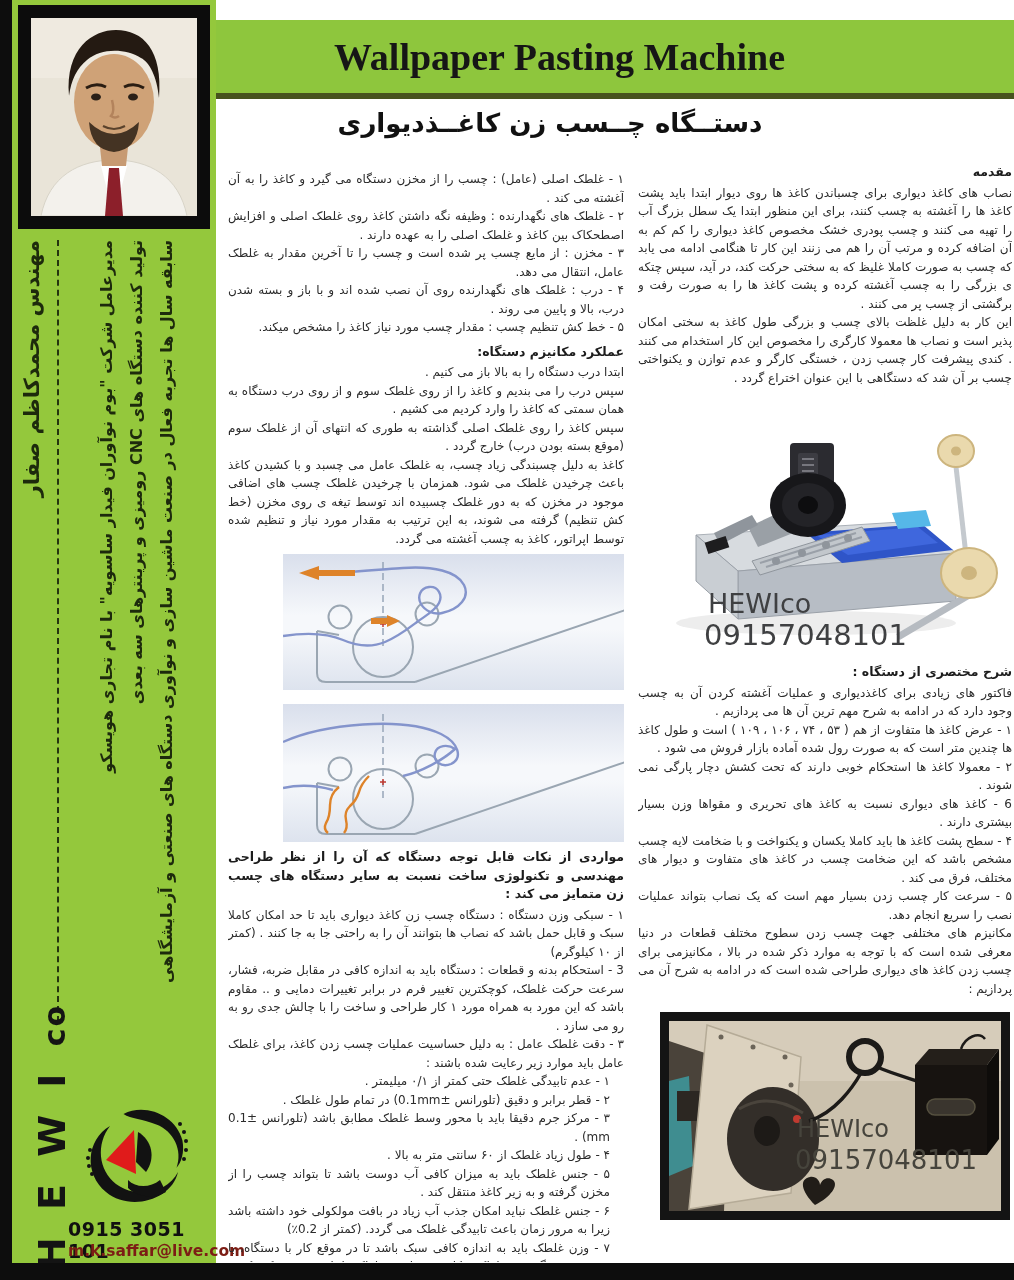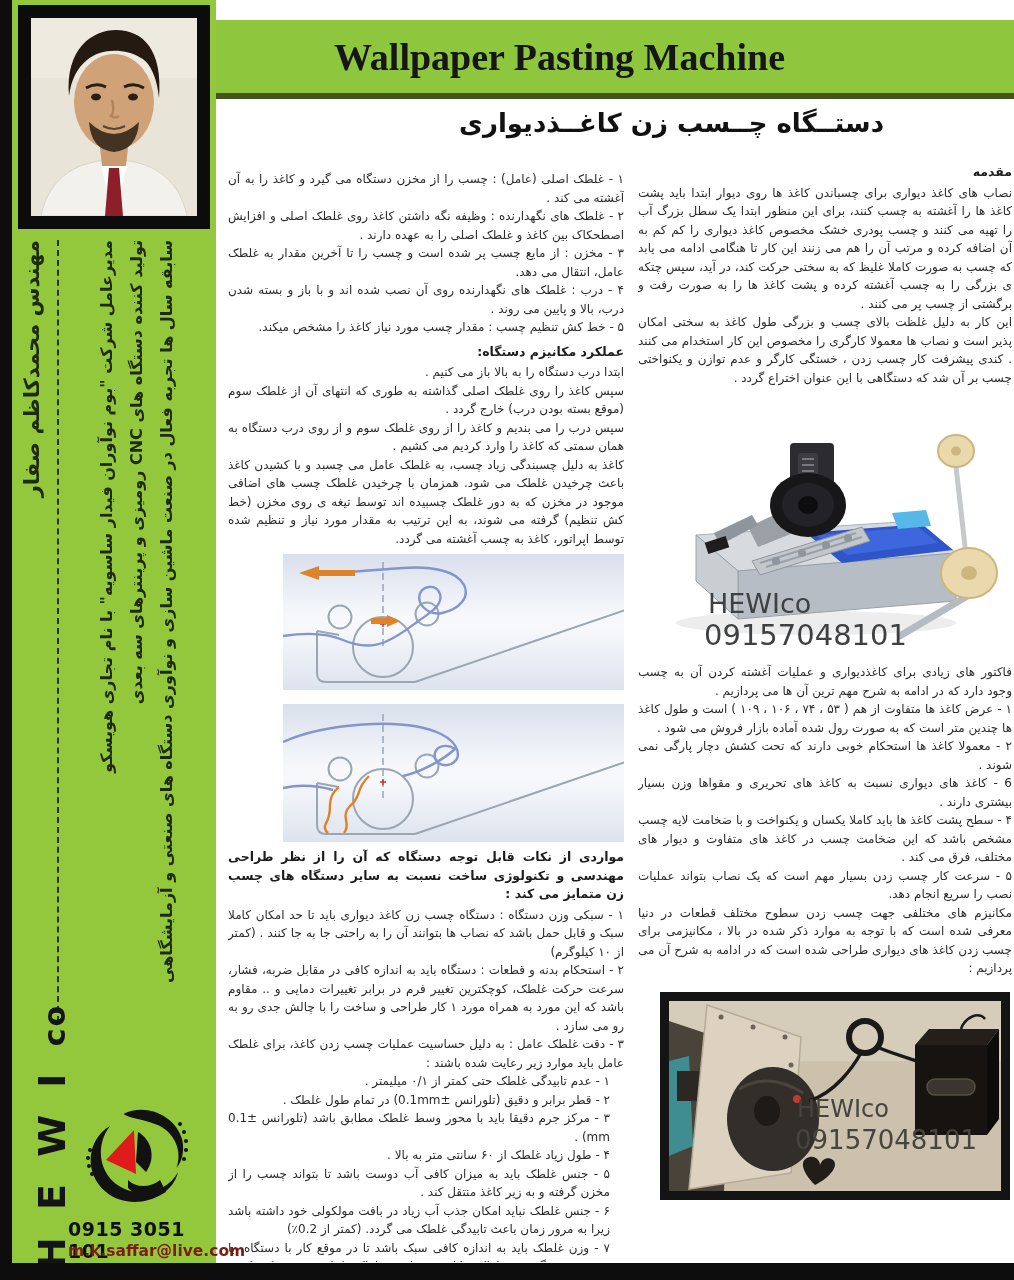--- a/index.html
+++ b/index.html
@@ -39,21 +39,21 @@
            color:#7c1d15; }
 
   
   .header-band { position:absolute; left:216px; top:20px; width:798px; height:73px;
                  background:#8ec63d; display:flex; align-items:center; }
   .header-band .t { width:100%; text-align:center; padding-right:111px;
                     font-family:"Liberation Serif", serif; font-weight:bold;
                     font-size:38px; color:#161616; }
   .header-sep { position:absolute; left:216px; top:93px; width:798px; height:6px;
                 background:#47531e; }
-  .fa-title { position:absolute; left:216px; top:108px; width:798px; 
+  .fa-title { position:absolute; left:216px; top:108px; width:798px; text-align:center;
               padding-right:130px; direction:rtl; font-weight:bold; font-size:26px; color:#111; }
 
   
   .col { position:absolute; direction:rtl; text-align:justify; color:#2b2b2b;
          font-size:12px; line-height:18.5px; overflow:hidden; }
   .col-left  { left:228px; top:170px; width:396px; height:1092px; }
   .col-right { left:638px; top:152px; width:374px; height:1110px; }
   .col p { margin:0; }
   .col .h { font-weight:bold; margin:6px 0 2px; font-size:12.5px; color:#1c1c1c; }
   .col .h-first { margin-top:11px; }
@@ -148,22 +148,22 @@
         <p>۱ - غلطک اصلی (عامل) : چسب را از مخزن دستگاه می گیرد و کاغذ را به آن آغشته می کند .</p>
         <p>۲ - غلطک های نگهدارنده : وظیفه نگه داشتن کاغذ روی غلطک اصلی و افزایش اصطحکاک بین کاغذ و غلطک اصلی را به عهده دارند .</p>
         <p>۳ - مخزن : از مایع چسب پر شده است و چسب را تا آخرین مقدار به غلطک عامل، انتقال می دهد.</p>
         <p>۴ - درب : غلطک های نگهدارنده روی آن نصب شده اند و با باز و بسته شدن درب، بالا و پایین می روند .</p>
         <p>۵ - خط کش تنظیم چسب : مقدار چسب مورد نیاز کاغذ را مشخص میکند.</p>
       </div>
 
     <p class="h">عملکرد مکانیزم دستگاه:</p>
     <div>
         <p>ابتدا درب دستگاه را به بالا باز می کنیم .</p>
+        <p>سپس درب را می بندیم و کاغذ را از روی غلطک سوم و از روی درب دستگاه به همان سمتی که کاغذ را وارد کردیم می کشیم .</p>
         <p>سپس کاغذ را روی غلطک اصلی گذاشته به طوری که انتهای آن از غلطک سوم (موقع بسته بودن درب) خارج گردد .</p>
-        <p>سپس درب را می بندیم و کاغذ را از روی غلطک سوم و از روی درب دستگاه به همان سمتی که کاغذ را وارد کردیم می کشیم .</p>
         <p>کاغذ به دلیل چسبندگی زیاد چسب، به غلطک عامل می چسبد و با کشیدن کاغذ باعث چرخیدن غلطک می شود. همزمان با چرخیدن غلطک چسب های اضافی موجود در مخزن که به دور غلطک چسبیده اند توسط تیغه ی روی مخزن (خط کش تنظیم) گرفته می شوند، به این ترتیب به مقدار مورد نیاز و تنظیم شده توسط اپراتور، کاغذ به چسب آغشته می گردد.</p>
       </div>
 
     <div class="diagram-wrap">
       <svg viewBox="0 0 354 288" width="354" height="288">
         <defs>
           <linearGradient id="dbg" x1="0" y1="0" x2="0" y2="1">
             <stop offset="0" stop-color="#d9dfec"></stop>
               <stop offset="0.45" stop-color="#f6f8fb"></stop>
             <stop offset="0.55" stop-color="#f6f8fb"></stop>
@@ -208,21 +208,21 @@
                  C154,191 165,190 172,195 C160,206 138,218 120,222" stroke="#8494cc" stroke-width="2.4" fill="none"></path>
         <path d="M0,234 C18,230 36,232 50,236" stroke="#8494cc" stroke-width="2.4" fill="none"></path>
         <path d="M86,222 q-8,8 -10,16 q-3,9 -9,14 q-6,6 -4,14 q2,8 -2,13
                  M56,233 q-9,7 -9,18 q0,12 -4,18 q-3,6 2,10" stroke="#de8329" stroke-width="2.4" fill="none"></path>
       </svg>
     </div>
 
     <p class="h">مواردی از نکات قابل توجه دستگاه که آن را از نظر طراحی مهندسی و تکنولوژی ساخت نسبت به سایر دستگاه های چسب زن متمایز می کند :</p>
     <div>
         <p>۱ - سبکی وزن دستگاه : دستگاه چسب زن کاغذ دیواری باید تا حد امکان کاملا سبک و قابل حمل باشد که نصاب ها بتوانند آن را به راحتی جا به جا کنند . (کمتر از ۱۰ کیلوگرم)</p>
-        <p>۲ - استحکام بدنه و قطعات : دستگاه باید به اندازه کافی در مقابل ضربه، فشار، سرعت حرکت غلطک، کوچکترین تغییر فرم در برابر تغییرات دمایی و .. مقاوم باشد که این مورد به همراه مورد ۱ کار طراحی و ساخت را با چالش جدی رو به رو می سازد .</p>
+        <p>3 - استحکام بدنه و قطعات : دستگاه باید به اندازه کافی در مقابل ضربه، فشار، سرعت حرکت غلطک، کوچکترین تغییر فرم در برابر تغییرات دمایی و .. مقاوم باشد که این مورد به همراه مورد ۱ کار طراحی و ساخت را با چالش جدی رو به رو می سازد .</p>
         <p>۳ - دقت غلطک عامل : به دلیل حساسیت عملیات چسب زدن کاغذ، برای غلطک عامل باید موارد زیر رعایت شده باشند :</p>
       </div>
     <div class="indent">
         <p>۱ - عدم تابیدگی غلطک حتی کمتر از ۰/۱ میلیمتر .</p>
         <p>۲ - قطر برابر و دقیق (تلورانس ±0.1mm) در تمام طول غلطک .</p>
         <p>۳ - مرکز جرم دقیقا باید با محور وسط غلطک مطابق باشد (تلورانس ±0.1 mm) .</p>
         <p>۴ - طول زیاد غلطک از ۶۰ سانتی متر به بالا .</p>
         <p>۵ - جنس غلطک باید به میزان کافی آب دوست باشد تا بتواند چسب را از مخزن گرفته و به زیر کاغذ منتقل کند .</p>
         <p>۶ - جنس غلطک نباید امکان جذب آب زیاد در بافت مولکولی خود داشته باشد زیرا به مرور زمان باعث تابیدگی غلطک می گردد. (کمتر از 0.2٪)</p>
         <p>۷ - وزن غلطک باید به اندازه کافی سبک باشد تا در موقع کار با دستگاه، با نیروی چسبندگی بین غلطک و کاغذ، به راحتی غلطک داخل چسب حرکت کند .</p>
@@ -277,20 +277,21 @@
           <ellipse cx="300" cy="46" rx="5" ry="4.5" fill="#cdb57e"></ellipse>
           <ellipse cx="313" cy="168" rx="28" ry="25" fill="#ead9ad" stroke="#cdb57e" stroke-width="2"></ellipse>
           <ellipse cx="313" cy="168" rx="8" ry="7" fill="#cdb57e"></ellipse>
         </g>
 
         <text x="52" y="208" font-size="27" fill="#3f4042" font-family="DejaVu Sans, sans-serif">HEWIco</text>
         <text x="48" y="240" font-size="29" fill="#3f4042" font-family="DejaVu Sans, sans-serif">09157048101</text>
       </svg>
     </div>
 
+    <p class="h">شرح مختصری از دستگاه :</p>
     <p>فاکتور های زیادی برای کاغذدیواری و عملیات آغشته کردن آن به چسب وجود دارد که در ادامه به شرح مهم ترین آن ها می پردازیم .</p>
     <div>
         <p>۱ - عرض کاغذ ها متفاوت از هم ( ۵۳ ، ۷۴ ، ۱۰۶ ، ۱۰۹ ) است و طول کاغذ ها چندین متر است که به صورت رول شده آماده بازار فروش می شود .</p>
         <p>۲ - معمولا کاغذ ها استحکام خوبی دارند که تحت کشش دچار پارگی نمی شوند .</p>
         <p>6 - کاغذ های دیواری نسبت به کاغذ های تحریری و مقواها وزن بسیار بیشتری دارند .</p>
         <p>۴ - سطح پشت کاغذ ها باید کاملا یکسان و یکنواخت و با ضخامت لایه چسب مشخص باشد که این ضخامت چسب در کاغذ های متفاوت و دیوار های مختلف، فرق می کند .</p>
         <p>۵ - سرعت کار چسب زدن بسیار مهم است که یک نصاب بتواند عملیات نصب را سریع انجام دهد.</p>
       </div>
     <p>مکانیزم های مختلفی جهت چسب زدن سطوح مختلف قطعات در دنیا معرفی شده است که با توجه به موارد ذکر شده در بالا ، مکانیزمی برای چسب زدن کاغذ های دیواری طراحی شده است که در ادامه به شرح آن می پردازیم :</p>
 

